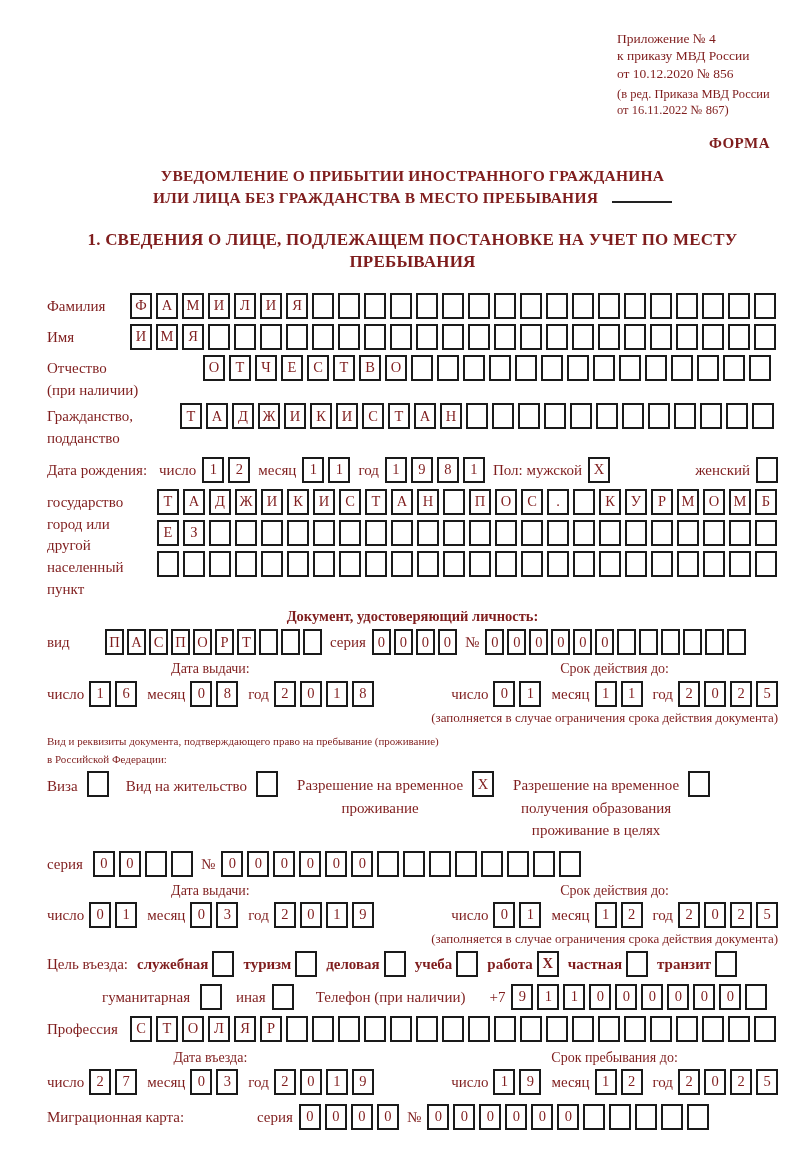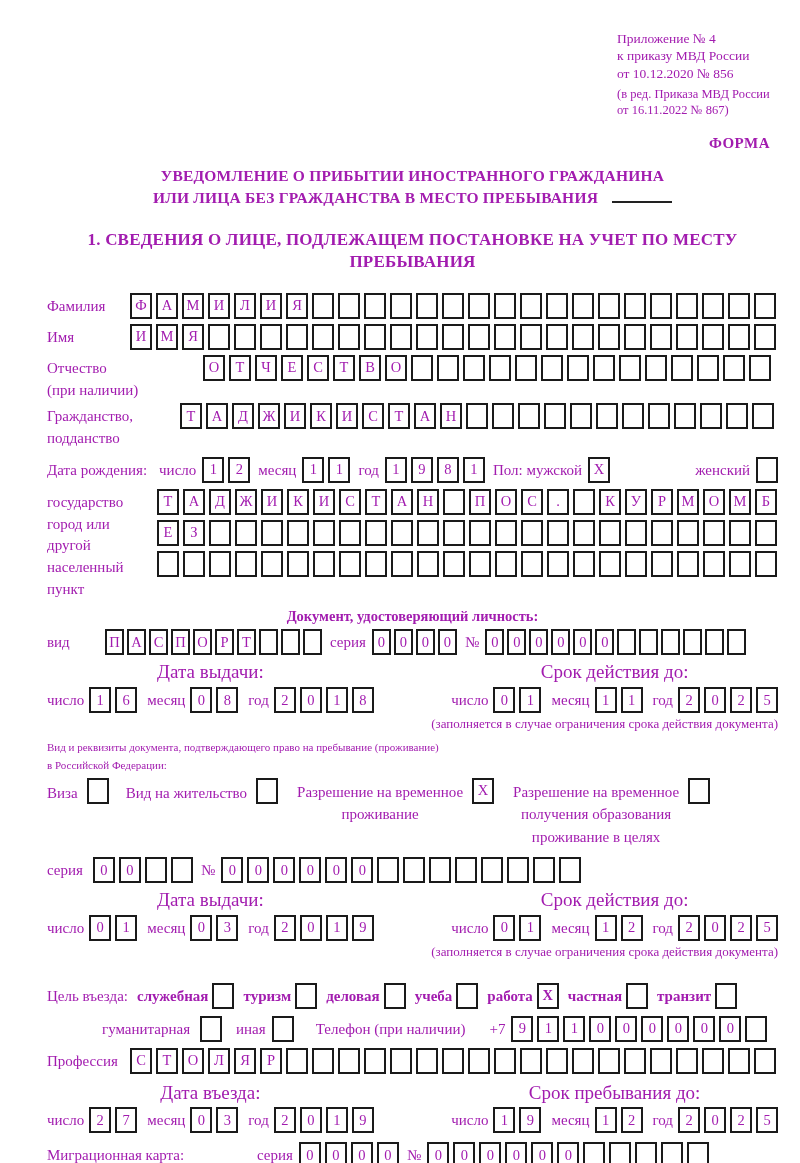--- a/index.html
+++ b/index.html
@@ -1,18 +1,18 @@
 <!DOCTYPE html>
 <html><head>
 <meta charset="utf-8">
 <style>
   * { margin:0; padding:0; box-sizing:border-box; }
   html,body { background:#888; }
   .page {
-    width:800px; height:1163px; margin:0 auto; background:#ffffff; color:#a21caf;
+    width:800px; height:1163px; margin:0 auto; background:#ffffff; color:#7f1d1d;
     padding:30px 22px 0 47px; overflow:hidden; position:relative;
     font-family:"Liberation Serif","DejaVu Serif",serif; font-size:15px; line-height:1.3;
   }
   .appendix { margin-left:570px; font-size:13.5px; line-height:1.28; }
   .appendix .edit { font-size:12.5px; }
   .appendix .edit.first { margin-top:4px; }
   .forma { text-align:right; font-weight:bold; font-size:15px; margin:16px 8px 0 0; letter-spacing:0.5px; }
   .title { text-align:center; font-weight:bold; font-size:15.5px; line-height:1.4; margin-top:12px; letter-spacing:0.2px; }
   .title-underline { display:inline-block; width:60px; border-bottom:2px solid #222; margin-left:14px; vertical-align:baseline; }
   .section-heading { text-align:center; font-weight:bold; font-size:17px; margin-top:20px; letter-spacing:0.2px; }
@@ -33,33 +33,33 @@
   .lblcol { flex:0 0 auto; display:flex; flex-direction:column; line-height:1.45; padding-top:3px; }
   .w58 { width:58px; } .w83 { width:83px; }
   .w110 { width:110px; } .w133 { width:133px; } .w156 { width:156px; } .w170 { width:170px; }
   .stack { display:flex; flex-direction:column; gap:5px; }
   .push-right { margin-left:auto; }
 
   .center-bold { text-align:center; font-weight:bold; font-size:14.5px; margin-top:6px; }
 
   .dates { display:flex; justify-content:space-between; margin-top:5px; }
   .dgroup { display:flex; flex-direction:column; }
-  .dcaption { text-align:center; font-size:19px; margin-bottom:2px; }
+  .dcaption { text-align:center; font-size:14px; margin-bottom:2px; }
   .drow { display:flex; align-items:flex-start; }
   .drow .sublbl { margin:0 5px 0 10px; }
   .drow .sublbl.first { margin-left:0; }
   .note { text-align:right; font-size:13px; margin-top:3px; }
 
   .plain { margin-top:7px; font-size:11px; }
   .permit { display:flex; align-items:flex-start; margin-top:5px; gap:9px; }
   .pitem { display:flex; align-items:flex-start; gap:9px; }
   .ptext { text-align:center; line-height:1.5; padding-top:3px; }
   .ptext.single { padding-top:4px; }
 
-  .purpose { display:flex; align-items:flex-start; margin-top:22px;text-align:right; }
+  .purpose { display:flex; align-items:flex-start; margin-top:3px;text-align:right; }
   .purpose .sublbl { margin:0 4px 0 9px; }
   .opt { display:flex; align-items:flex-start;font-weight:bold; }
 
   .indent55 { margin-left:55px; }
 </style>
 </head>
 <body>
 
 <div class="page">
 

